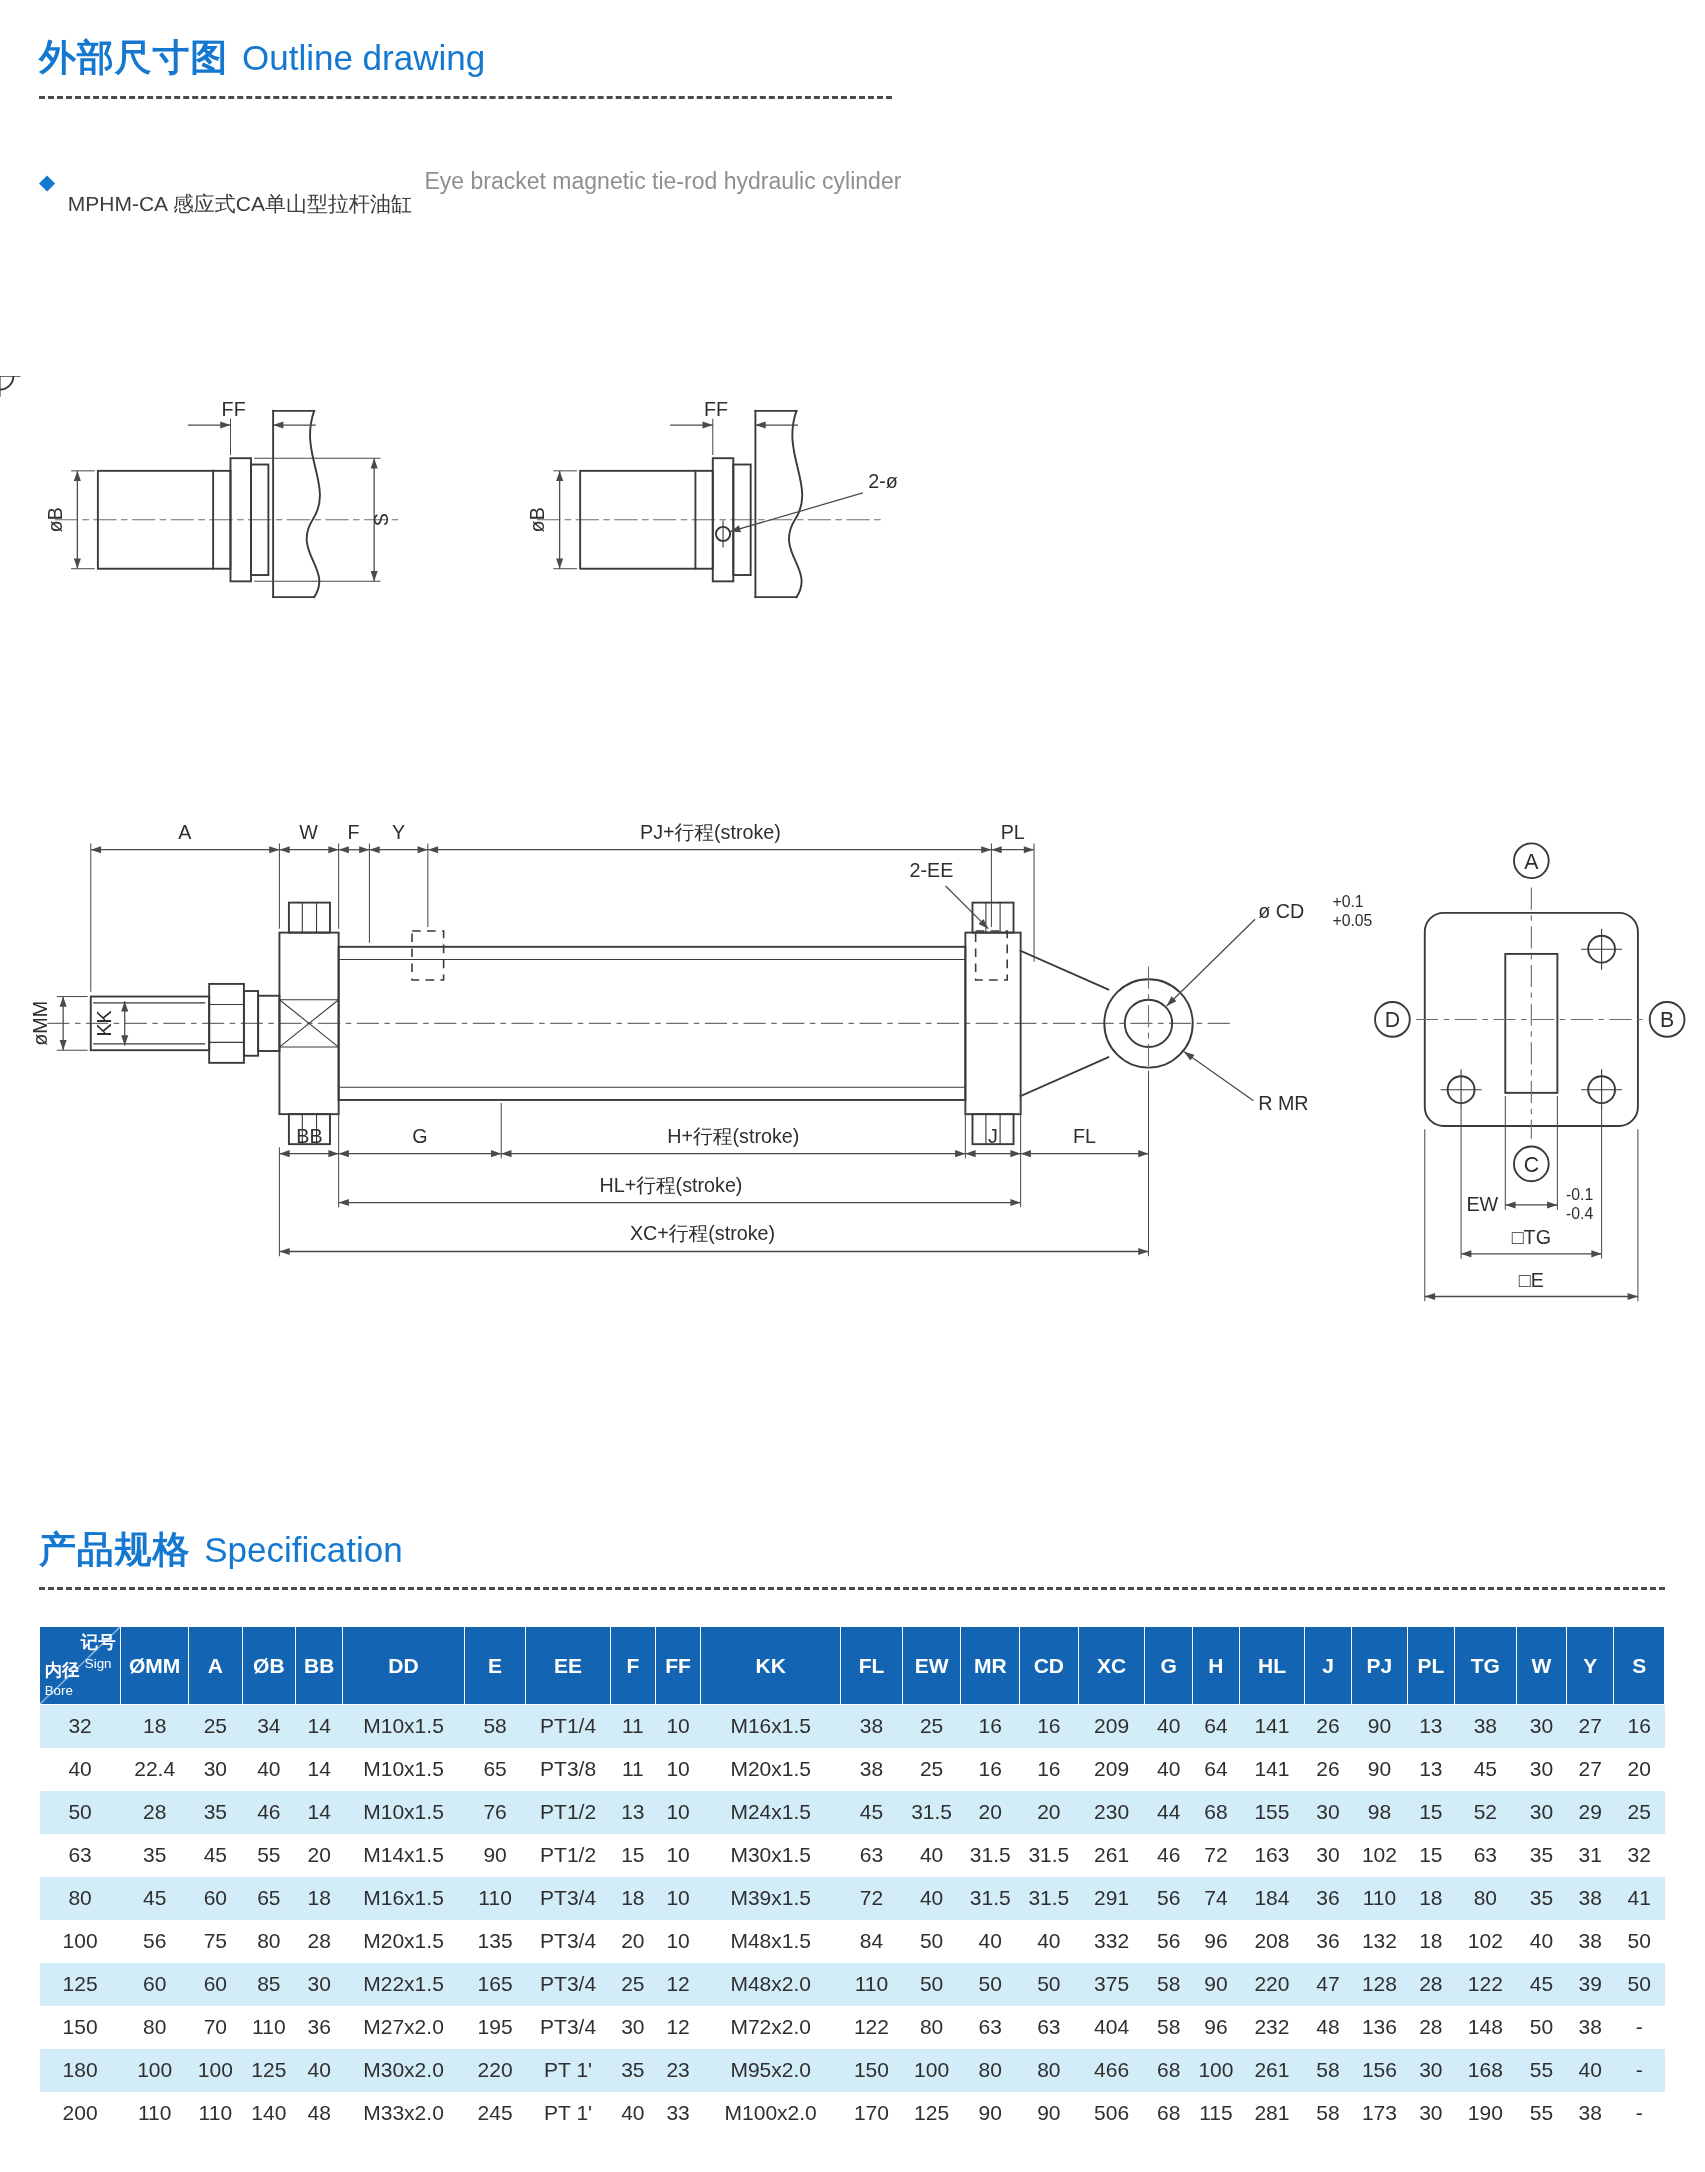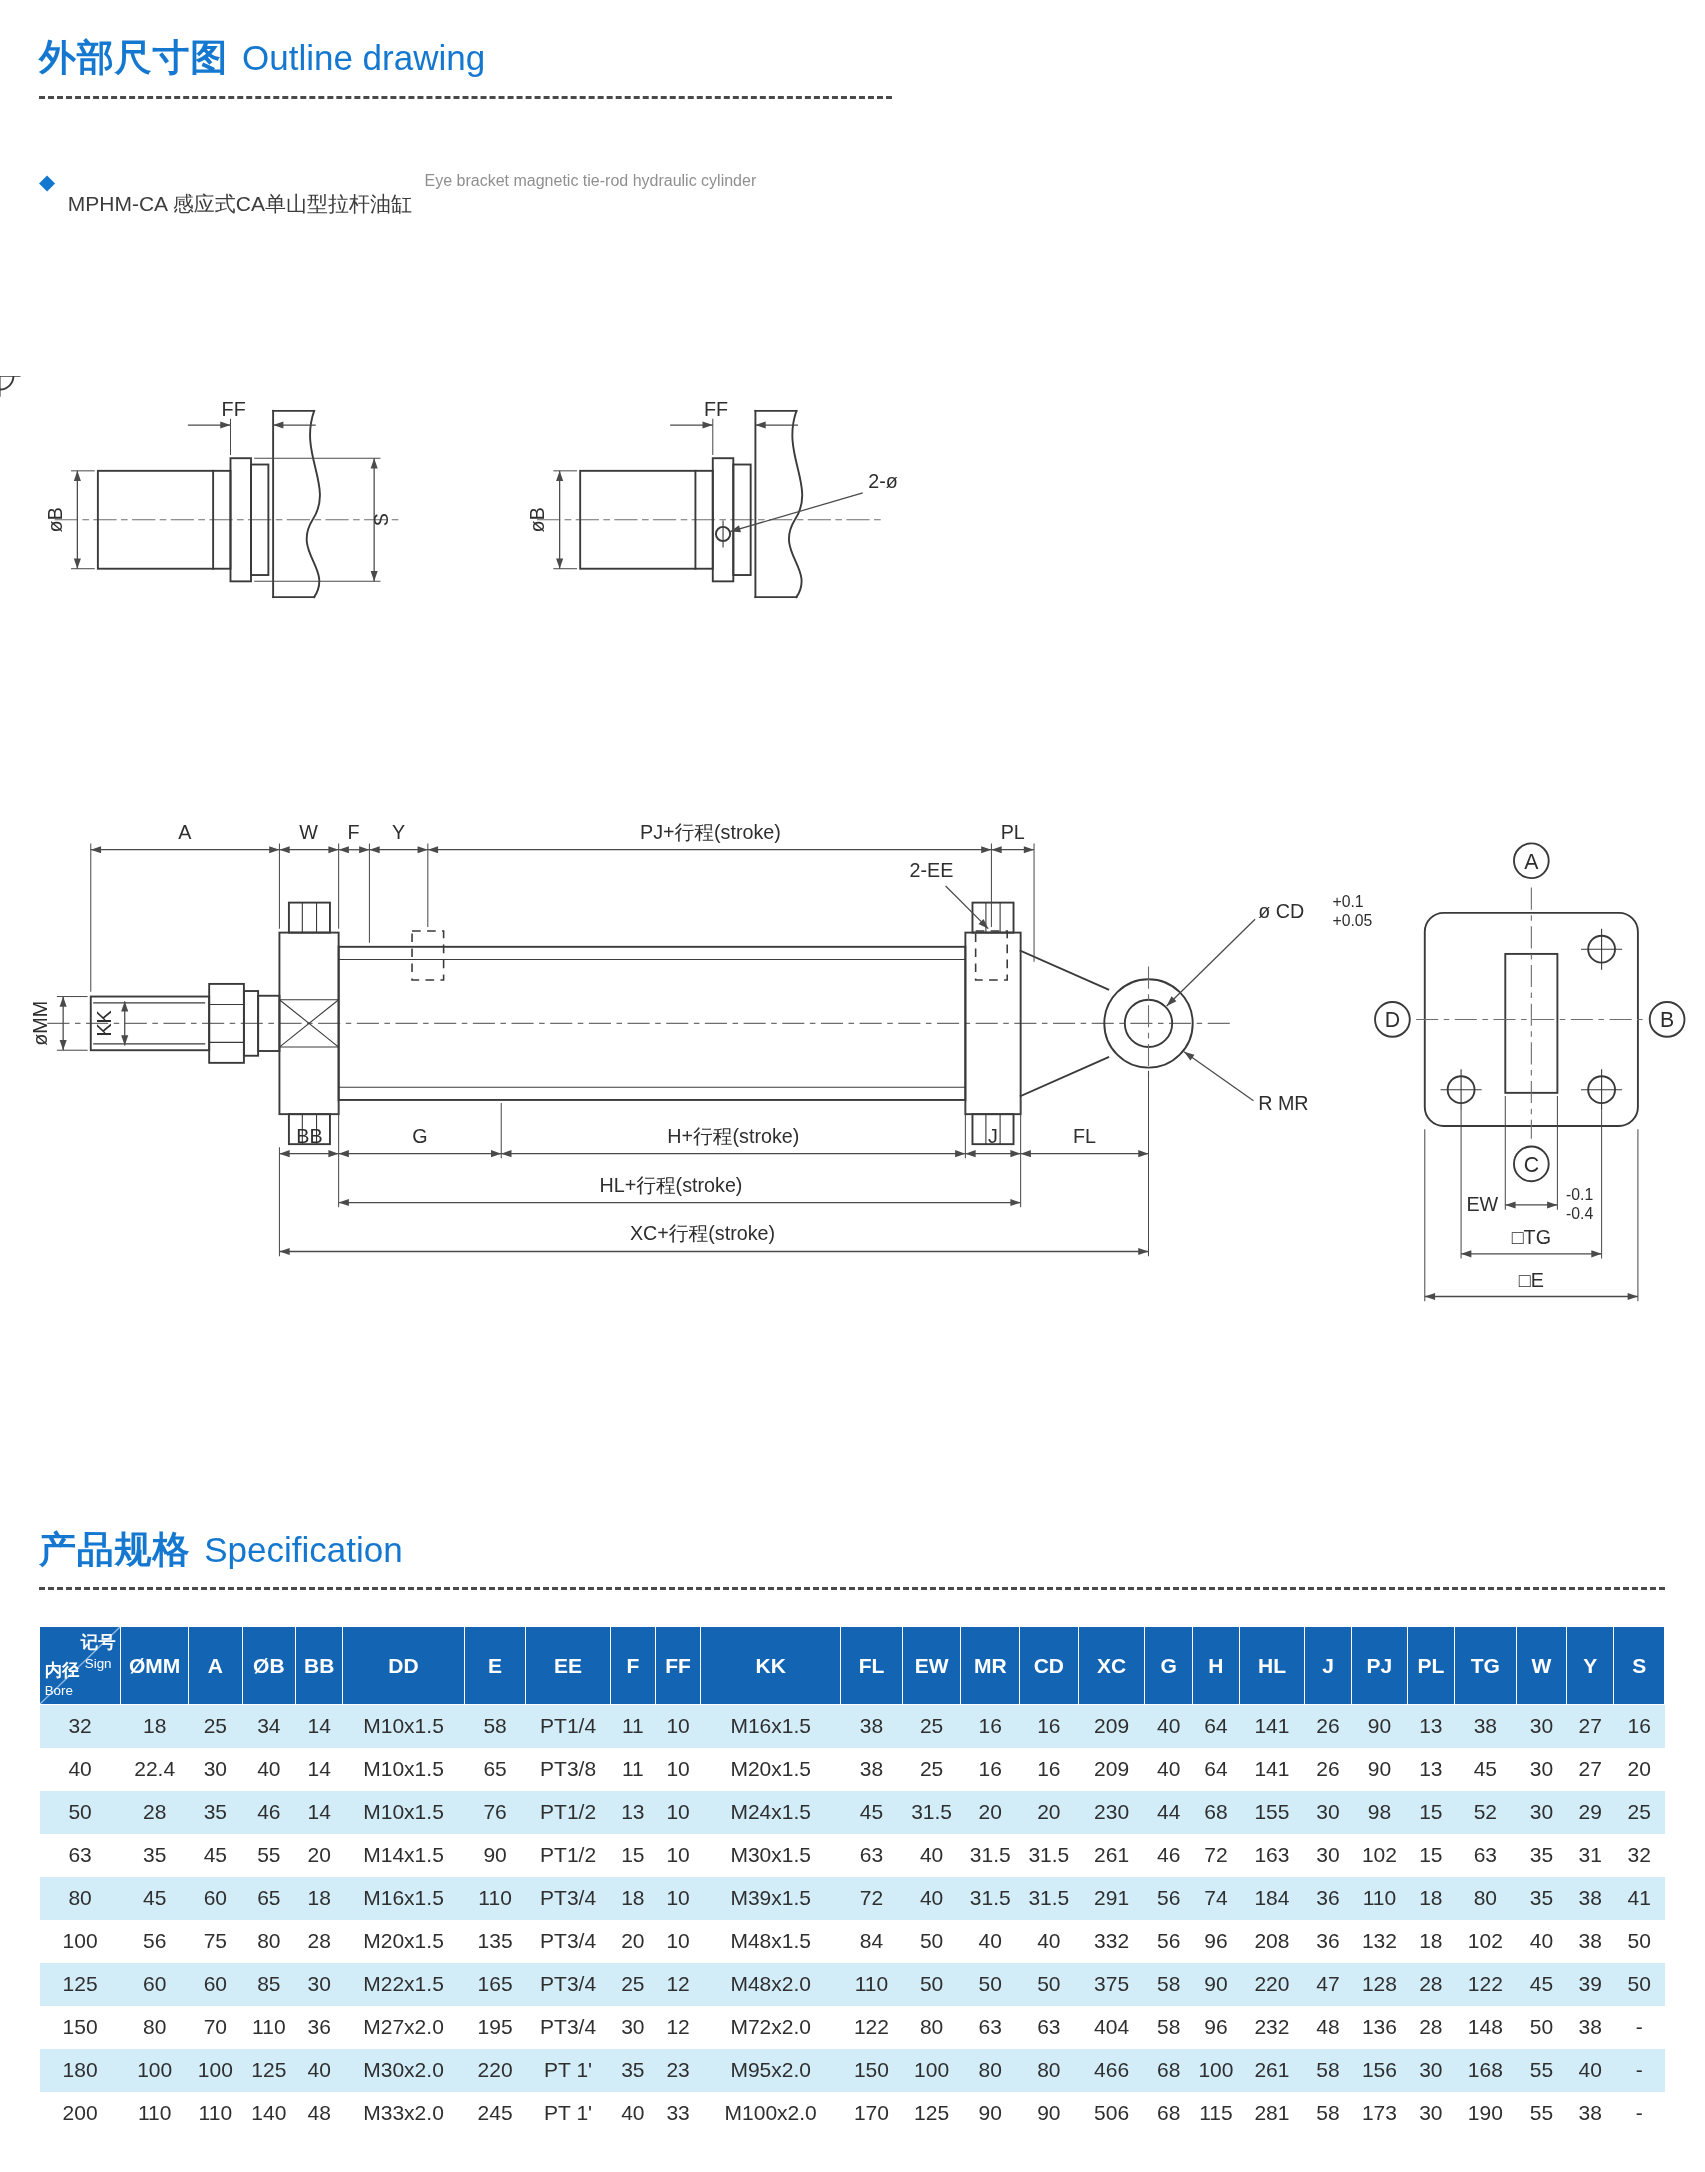--- a/index.html
+++ b/index.html
@@ -10,21 +10,21 @@
   }
   .section-title { display:flex; align-items:baseline; gap:14px; margin:33px 0 0 39px; }
   .section-title .zh { font-size:37px; font-weight:bold; color:#1478d0; letter-spacing:0.8px;text-align:right; }
   .section-title .en { font-size:35px; color:#1478d0; }
   .dash-line { border:0; border-top:3.2px dashed #4a4a4a; margin:12.6px 0 0 39px; }
   .dash-line.short { width:853px; }
   .dash-line.long  { width:1626px; }
   .product-line { display:flex; align-items:center; gap:12.6px; margin:46px 0 0 39px; }
   .diamond { color:#1478d0; font-size:21px; line-height:1; }
   .product-zh { font-size:21px; color:#3d3d3d;margin-top:45px; }
-  .product-en { font-size:16px; color:#8f8f8f; }
+  .product-en { font-size:23px; color:#8f8f8f; }
   svg.drawings { display:block; margin-top:158px; }
 
   
   .obj  { stroke:#3a3a3a; stroke-width:2.4; fill:none; stroke-linecap:square; }
   .thin { stroke:#3a3a3a; stroke-width:1.4; fill:none; }
   .cl   { stroke:#6e6e6e; stroke-width:1.4; fill:none; stroke-dasharray:28 7 7 7; }
   .hid  { stroke:#3a3a3a; stroke-width:2; fill:none; stroke-dasharray:11 8; }
   .dim  { stroke:#4a4a4a; stroke-width:1.6; fill:none; }
   .ext  { stroke:#4a4a4a; stroke-width:1.3; fill:none; }
   text.lbl { fill:#2e2e2e; font-size:25px; font-family:"Liberation Sans","DejaVu Sans",sans-serif; }

